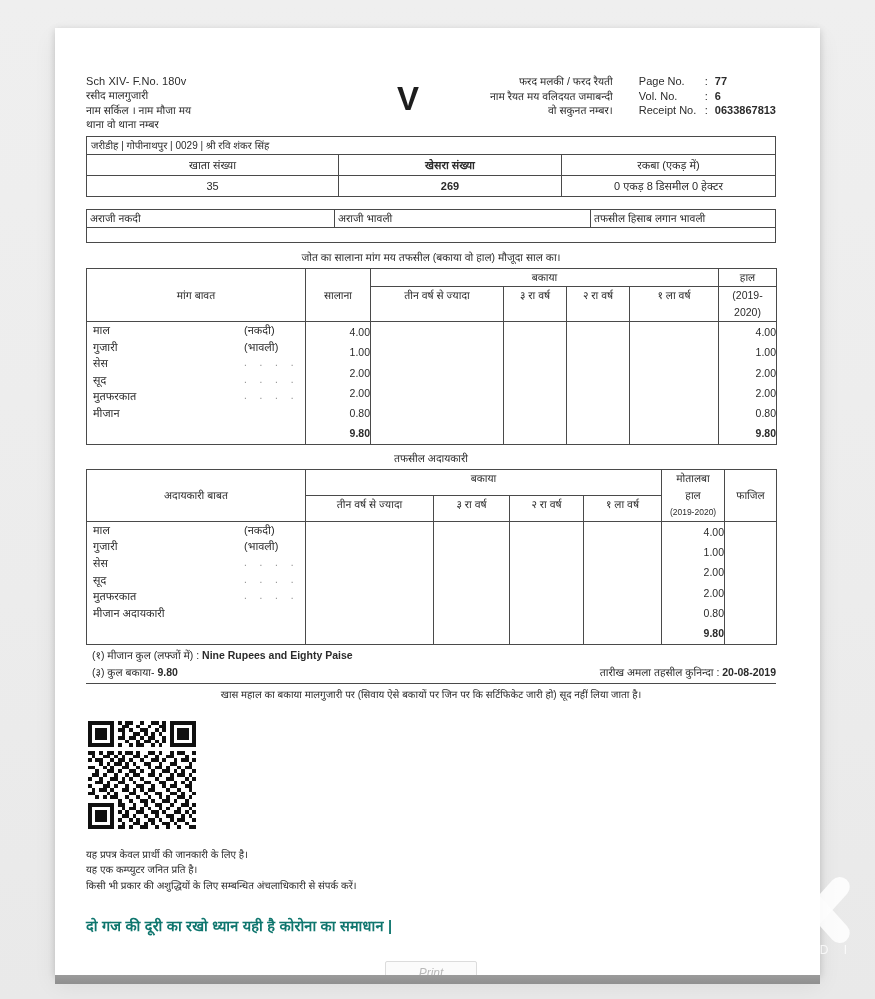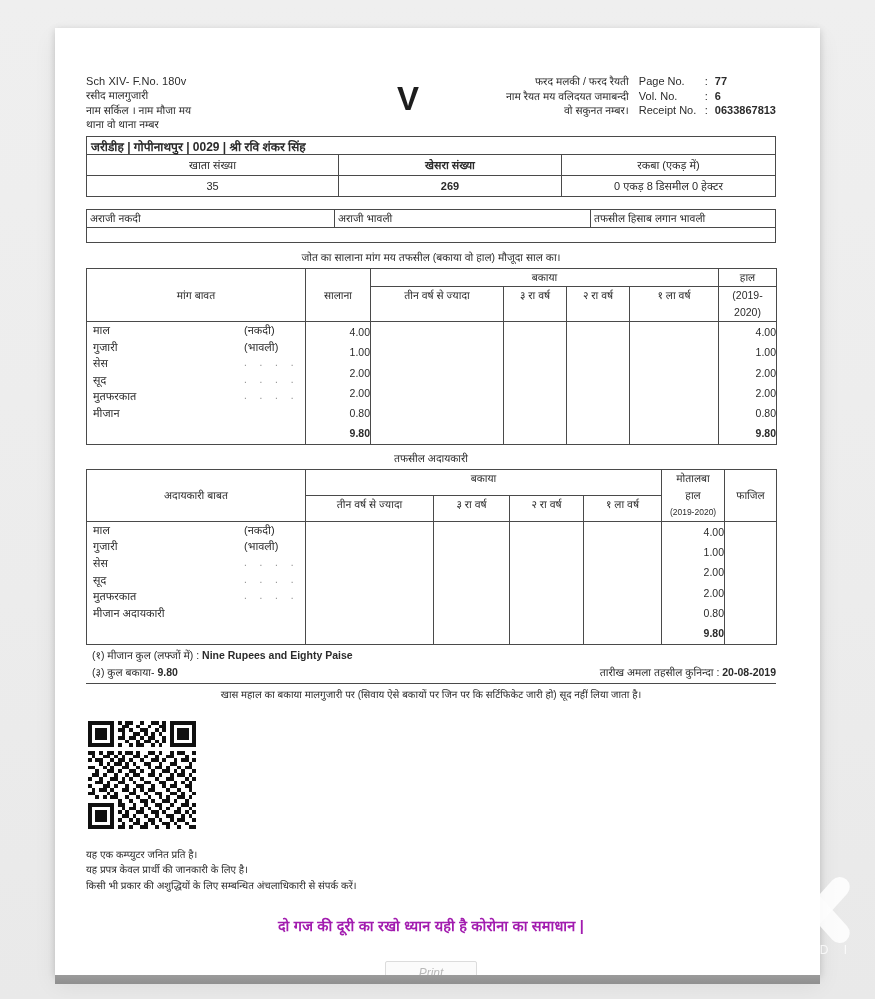--- a/index.html
+++ b/index.html
@@ -51,28 +51,28 @@
   .hdr { position: relative; height: 62px; }
   .hdr-left { position: absolute; left: 0; top: 0; font-size: 10.5px; line-height: 14.4px; }
   .hdr-left .l1 { font-size: 11px; letter-spacing: .1px; }
   .vmark {
     position: absolute; left: 311px; top: 8px;
     font-size: 33px; font-weight: bold; color: #1d1d1d;
     font-family: "Liberation Sans", sans-serif; line-height: 1;
   }
   .hdr-right { position: absolute; right: 0; top: 0; display: flex; gap: 10px; }
   .hdr-r-l { text-align: right; font-size: 10.5px; line-height: 14.6px; }
-  .hdr-r-r { font-size: 11px; line-height: 14.6px; }
+  .hdr-r-r { font-size: 11px; line-height: 14.6px; margin-left: 16px; }
   .hdr-r-r .row { display: flex; }
   .hdr-r-r .k { width: 66px; }
   .hdr-r-r .c { width: 10px; }
   .hdr-r-r .v { font-weight: bold; }
   .ttlrow {
-    height: 18px; font-size: 12px; padding: 1px 4px; box-sizing: border-box;
-    border: 1px solid #4a4a4a; border-bottom: none; font-weight: bold;
+    height: 18px; font-size: 10px; padding: 1px 4px; box-sizing: border-box;
+    border: 1px solid #4a4a4a; border-bottom: none;
   }
   .tbl1 { display: flex; border: 1px solid #4a4a4a; border-top: 1px solid #4a4a4a; }
   .tbl1 .c1 { flex: 0 0 251px; border-right: 1px solid #4a4a4a; }
   .tbl1 .c2 { flex: 0 0 222px; border-right: 1px solid #4a4a4a; font-weight: bold; }
   .tbl1 .c3 { flex: 1 1 auto; }
   .tbl1 .hd, .tbl1 .bd {
     height: 20px; line-height: 20px; text-align: center; font-size: 11px;
   }
   .tbl1 .hd { border-bottom: 1px solid #4a4a4a; }
 
@@ -115,22 +115,22 @@
   .ftr .right b { font-weight: bold; }
   .rule { border-top: 1px solid #4a4a4a; margin-top: 2px; }
   .note { text-align: center; font-size: 10px; padding-top: 3px; }
 
   
   #qr { margin-top: 20px; width: 112px; height: 108px; }
   #qr svg { display: block; width: 112px; height: 108px; }
 
   .tail { margin-top: 18px; font-size: 10px; line-height: 15.5px; }
   .slogan {
-    text-align: center; font-weight: bold; font-size: 14.5px;
-    margin-top: 22px; color: #a21caf; letter-spacing: .2px;
+    text-align: left; font-weight: bold; font-size: 14.5px;
+    margin-top: 22px; color: #0f766e; letter-spacing: .2px;
   }
 
   
   .printwrap { text-align: center; margin-top: 26px; }
   .printbtn {
     display: inline-block; width: 90px; height: 22px; line-height: 22px;
     background: #fbfbfb; border: 1px solid #dcdcdc; border-radius: 2px;
     color: #b9b9b9; font-size: 12px; text-align: center;
     box-shadow: 0 1px 1px rgba(0,0,0,0.03);
     font-style: italic;
@@ -632,22 +632,22 @@
               <rect x="14" y="28" width="2" height="1"></rect>
               <rect x="18" y="28" width="1" height="1"></rect>
               <rect x="21" y="28" width="1" height="1"></rect>
               <rect x="24" y="28" width="1" height="1"></rect>
               <rect x="27" y="28" width="2" height="1"></rect>
           </g>
         </svg>
       </div>
 
       <div class="tail">
+        <div>यह प्रपत्र केवल प्रार्थी की जानकारी के लिए है।</div>
         <div>यह एक कम्प्युटर जनित प्रति है।</div>
-        <div>यह प्रपत्र केवल प्रार्थी की जानकारी के लिए है।</div>
         <div>किसी भी प्रकार की अशुद्धियों के लिए सम्बन्धित अंचलाधिकारी से संपर्क करें।</div>
       </div>
 
       <div class="slogan">दो गज की दूरी का रखो ध्यान यही है कोरोना का समाधान |</div>
 
       <div class="printwrap">
         <div class="printbtn">Print</div>
       </div>
 
     </div>

